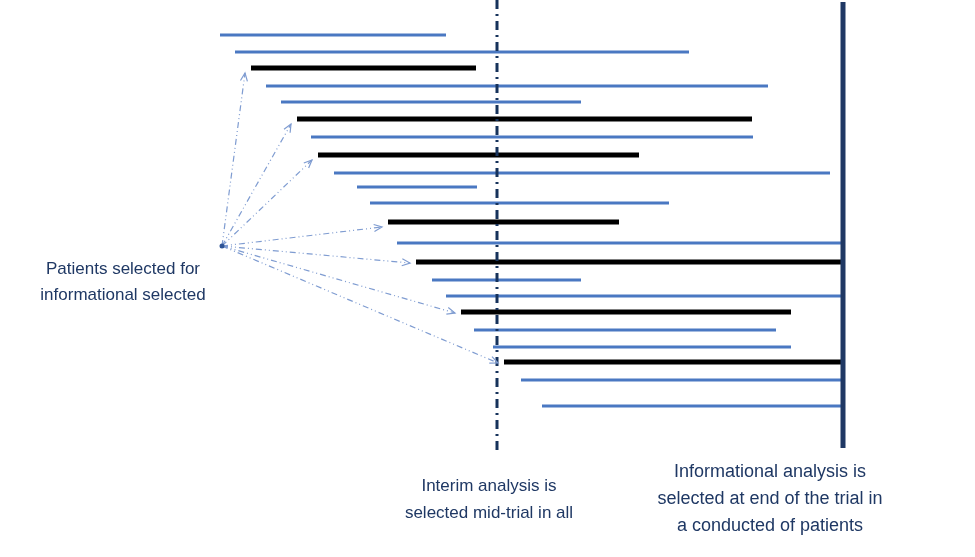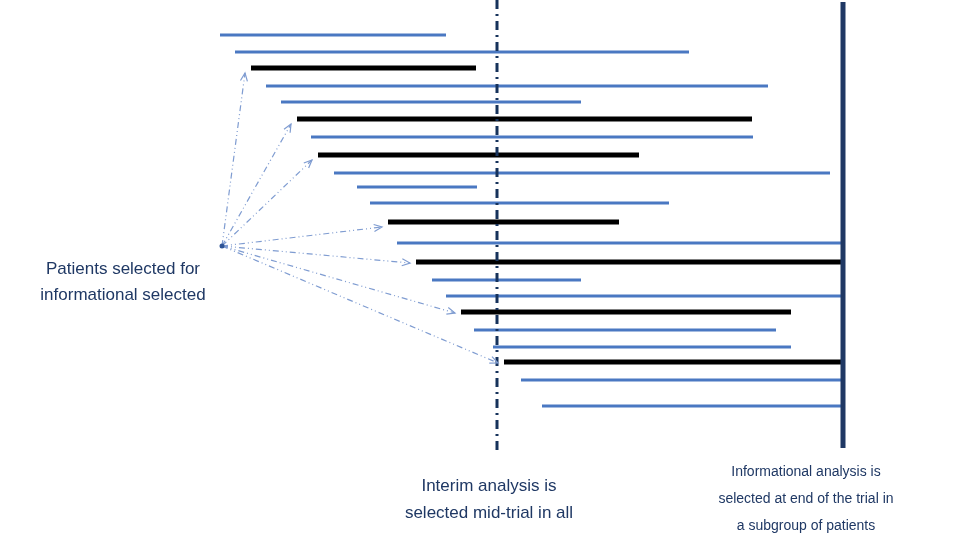--- a/index.html
+++ b/index.html
@@ -34,24 +34,24 @@
     line-height: 26px;
   }
   .label-interim {
     left: 360px;
     top: 472px;
     width: 258px;
     font-size: 17px;
     line-height: 27px;
   }
   .label-final {
-    left: 648px;
+    left: 612px;
     top: 458px;
     width: 316px;
-    font-size: 14px;
+    font-size: 18px;
     line-height: 27px;
   }
 </style>
 </head>
 <body>
 
 <div class="canvas">
 
   <svg xmlns="http://www.w3.org/2000/svg" width="975" height="557" viewBox="0 0 975 557">
       <defs>
@@ -99,16 +99,16 @@
   </div>
 
   <div class="label label-interim">
     <div>Interim analysis is</div>
     <div>selected mid-trial in all</div>
   </div>
 
   <div class="label label-final">
     <div>Informational analysis is</div>
     <div>selected at end of the trial in</div>
-    <div>a subgroup of patients</div>
+    <div>a conducted of patients</div>
   </div>
 
 </div>
 
 </body></html>

